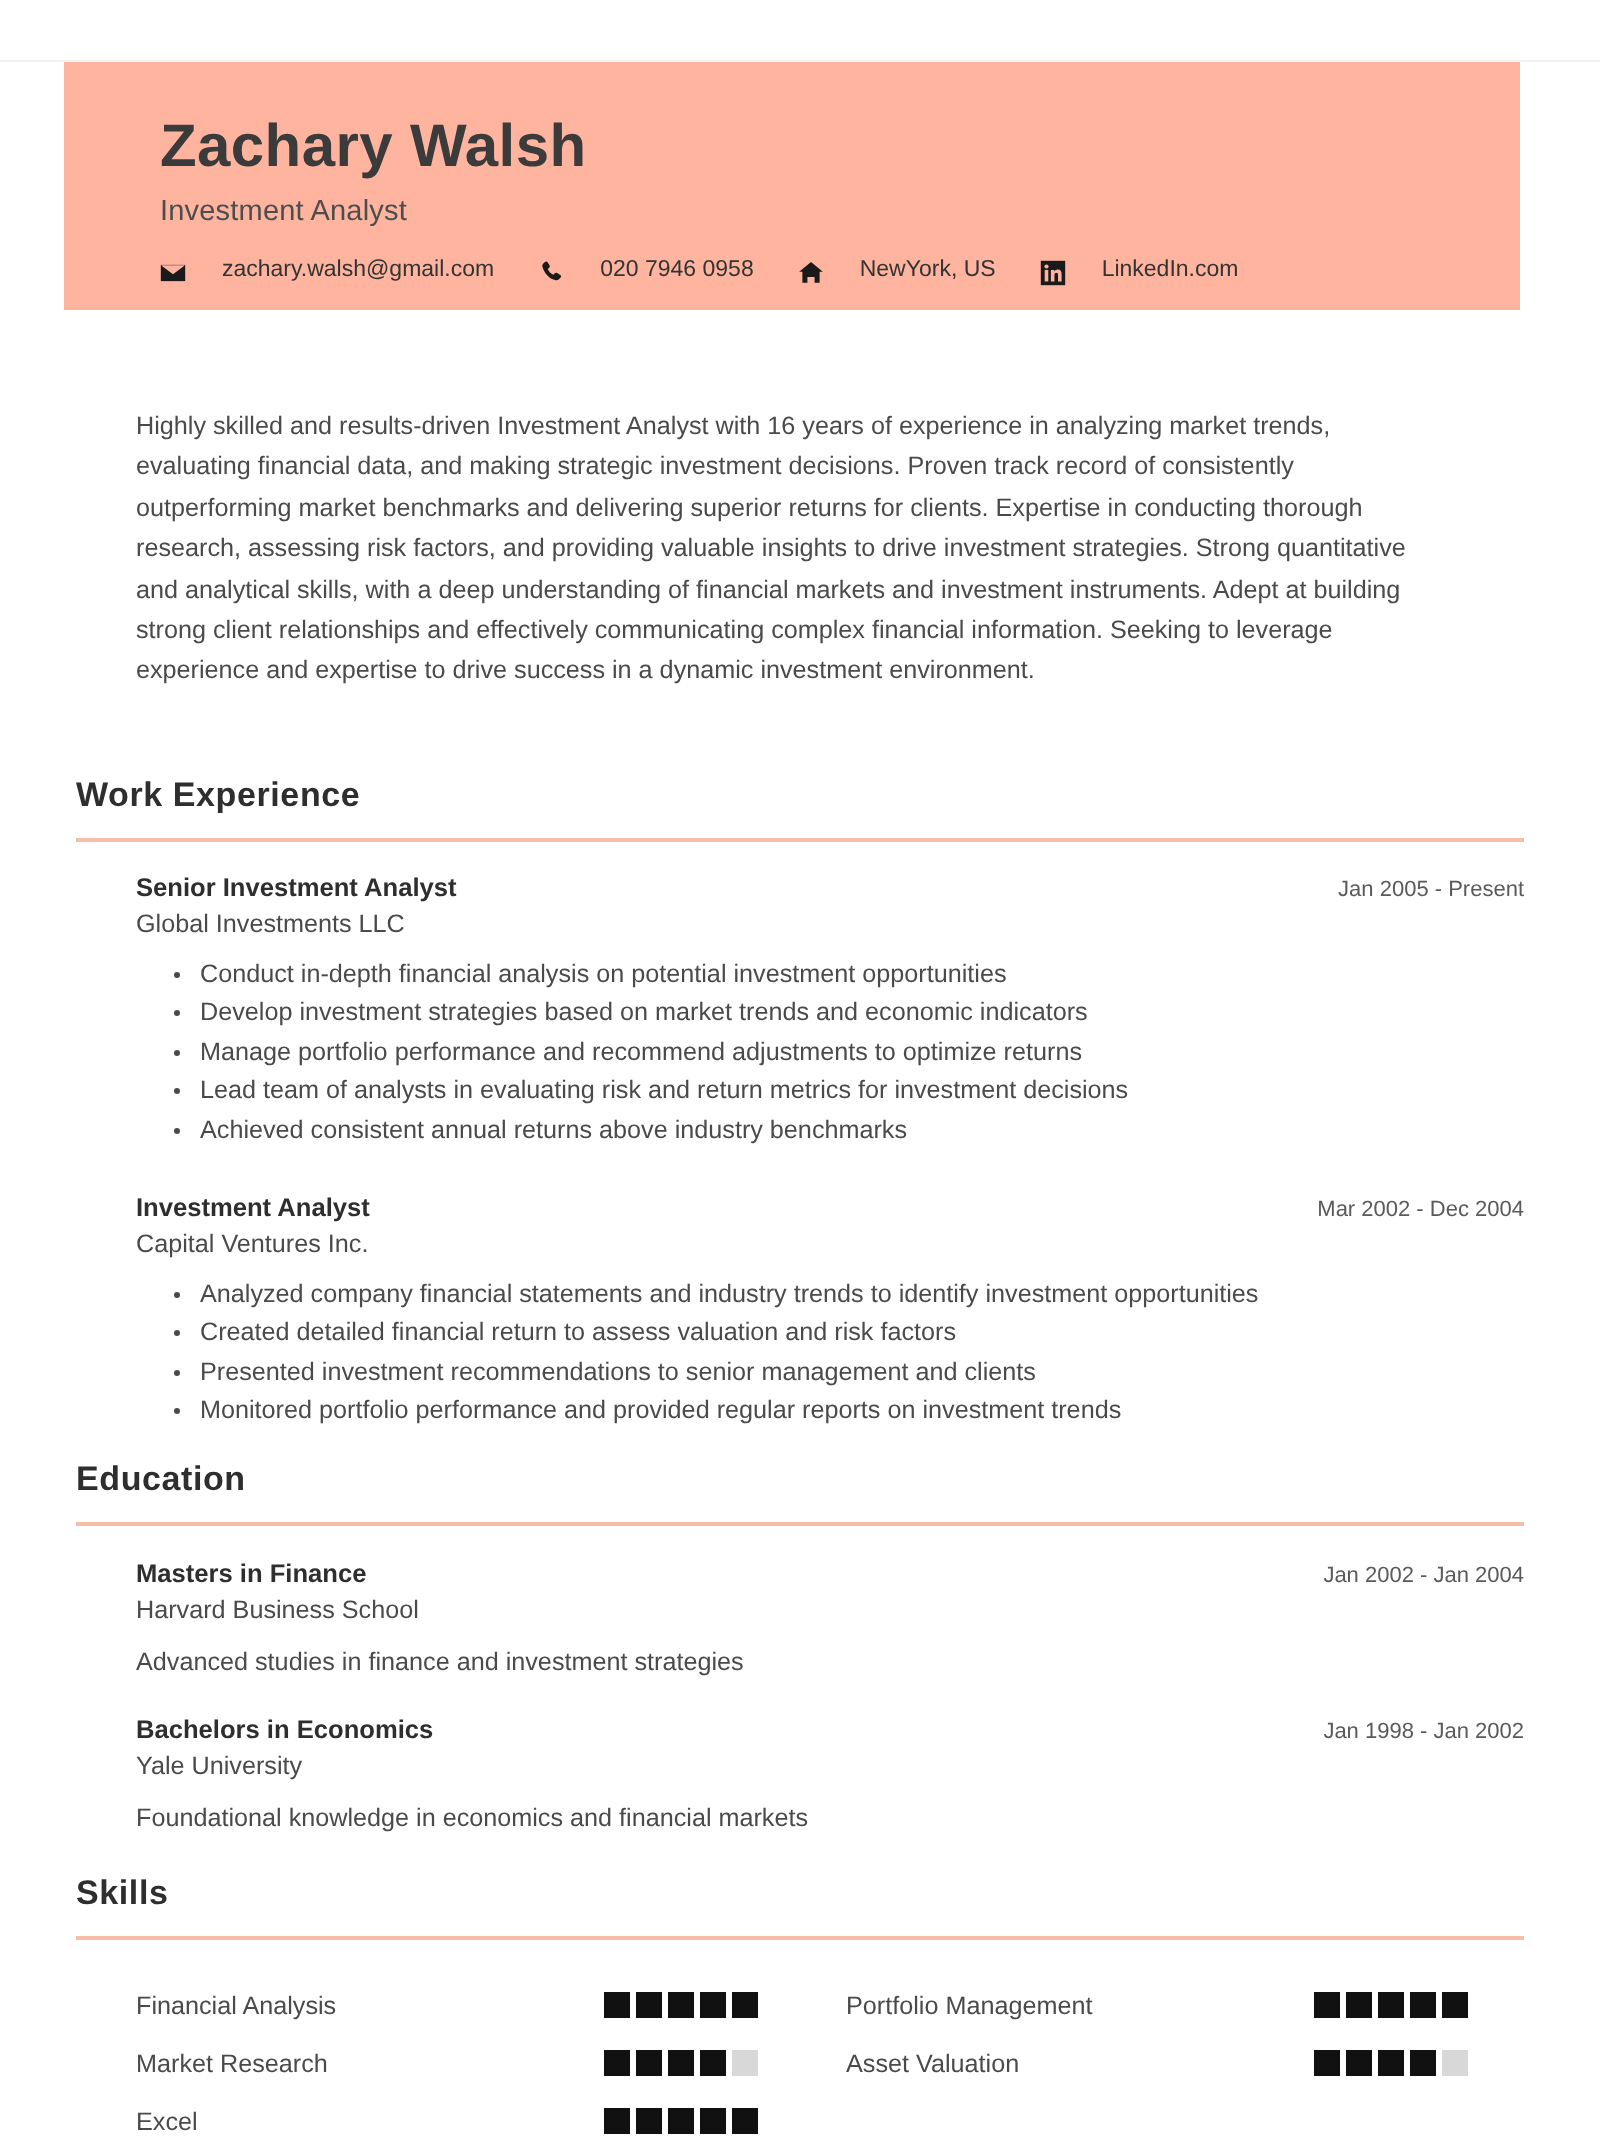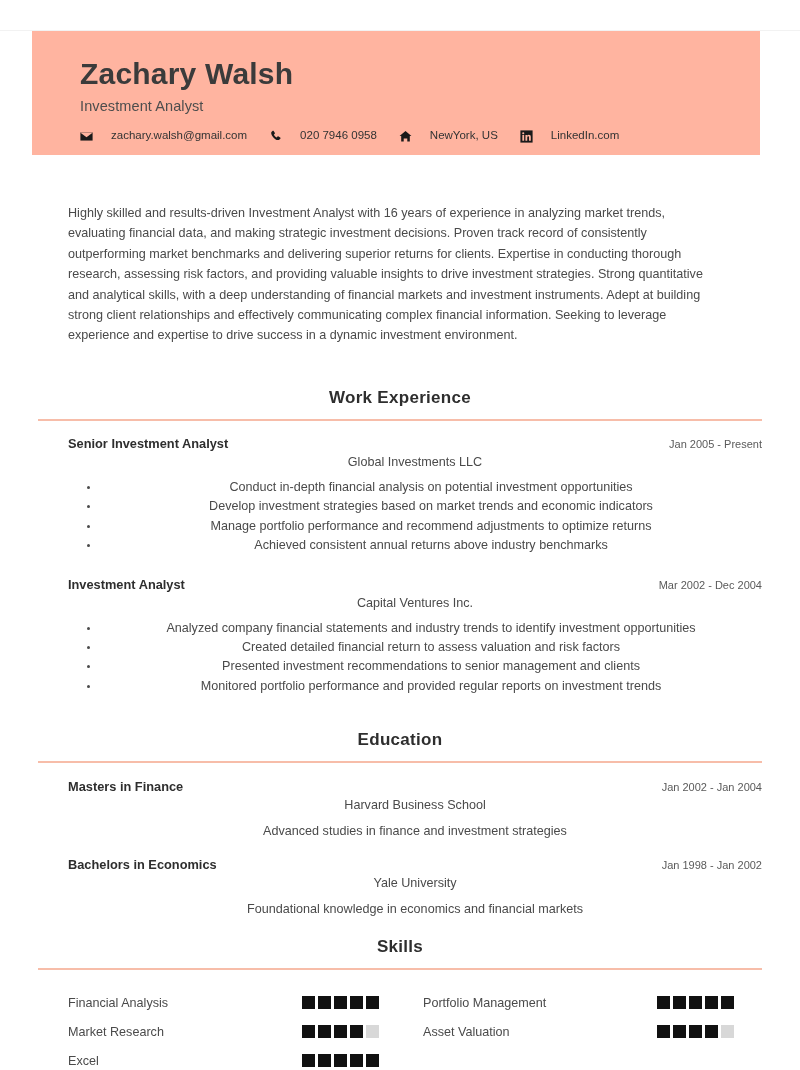--- a/index.html
+++ b/index.html
@@ -76,21 +76,21 @@
     position: absolute;
     top: 203px;
     left: 68px;
     width: 650px;
     font-size: 12.6px;
     line-height: 1.62;
     color: #4a4a4a;
     text-align: left;
   }
 
-  .section { position: absolute; left: 38px; width: 724px; text-align: center; }
+  .section { position: absolute; left: 38px; width: 724px; }
   .section-title {
     font-size: 17px;
     font-weight: bold;
     color: #2e2e2e;
     letter-spacing: 0.3px;
     margin: 0;
   }
   .section-rule {
     margin-top: 11px;
     width: 100%;
@@ -239,20 +239,21 @@
     <div class="entry" style="margin-top:15px;">
       <div class="entry-head">
         <span class="entry-title">Senior Investment Analyst</span>
         <span class="entry-date">Jan 2005 - Present</span>
       </div>
       <div class="entry-org">Global Investments LLC</div>
       <ul class="bullets">
         <li>Conduct in-depth financial analysis on potential investment opportunities</li>
         <li>Develop investment strategies based on market trends and economic indicators</li>
         <li>Manage portfolio performance and recommend adjustments to optimize returns</li>
+        <li>Lead team of analysts in evaluating risk and return metrics for investment decisions</li>
         <li>Achieved consistent annual returns above industry benchmarks</li>
       </ul>
     </div>
 
     <div class="entry" style="margin-top:21px;">
       <div class="entry-head">
         <span class="entry-title">Investment Analyst</span>
         <span class="entry-date">Mar 2002 - Dec 2004</span>
       </div>
       <div class="entry-org">Capital Ventures Inc.</div>

